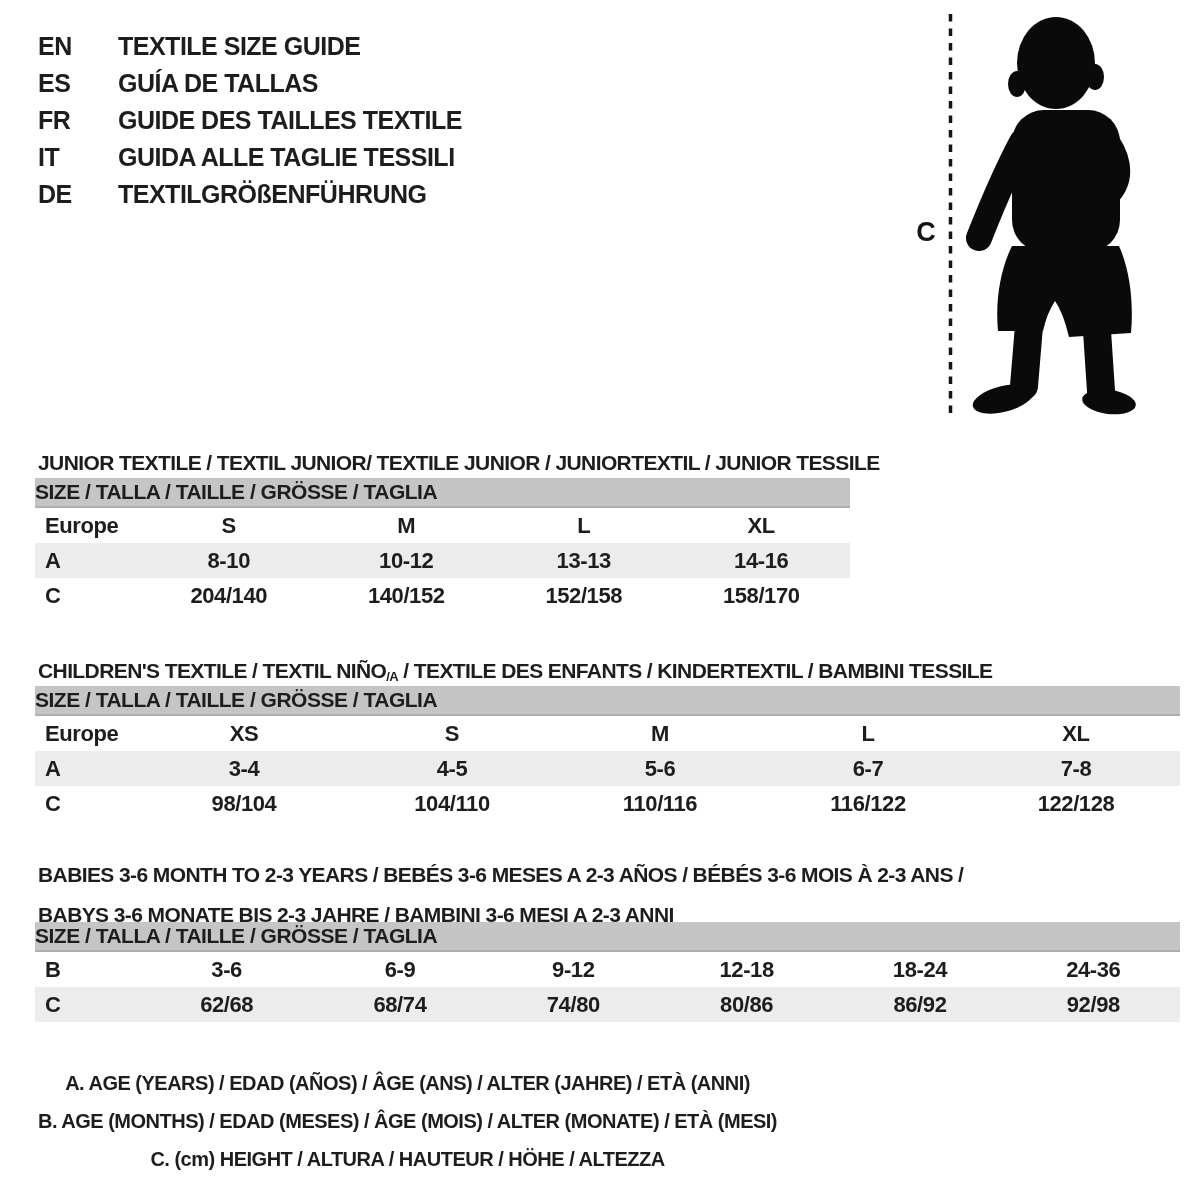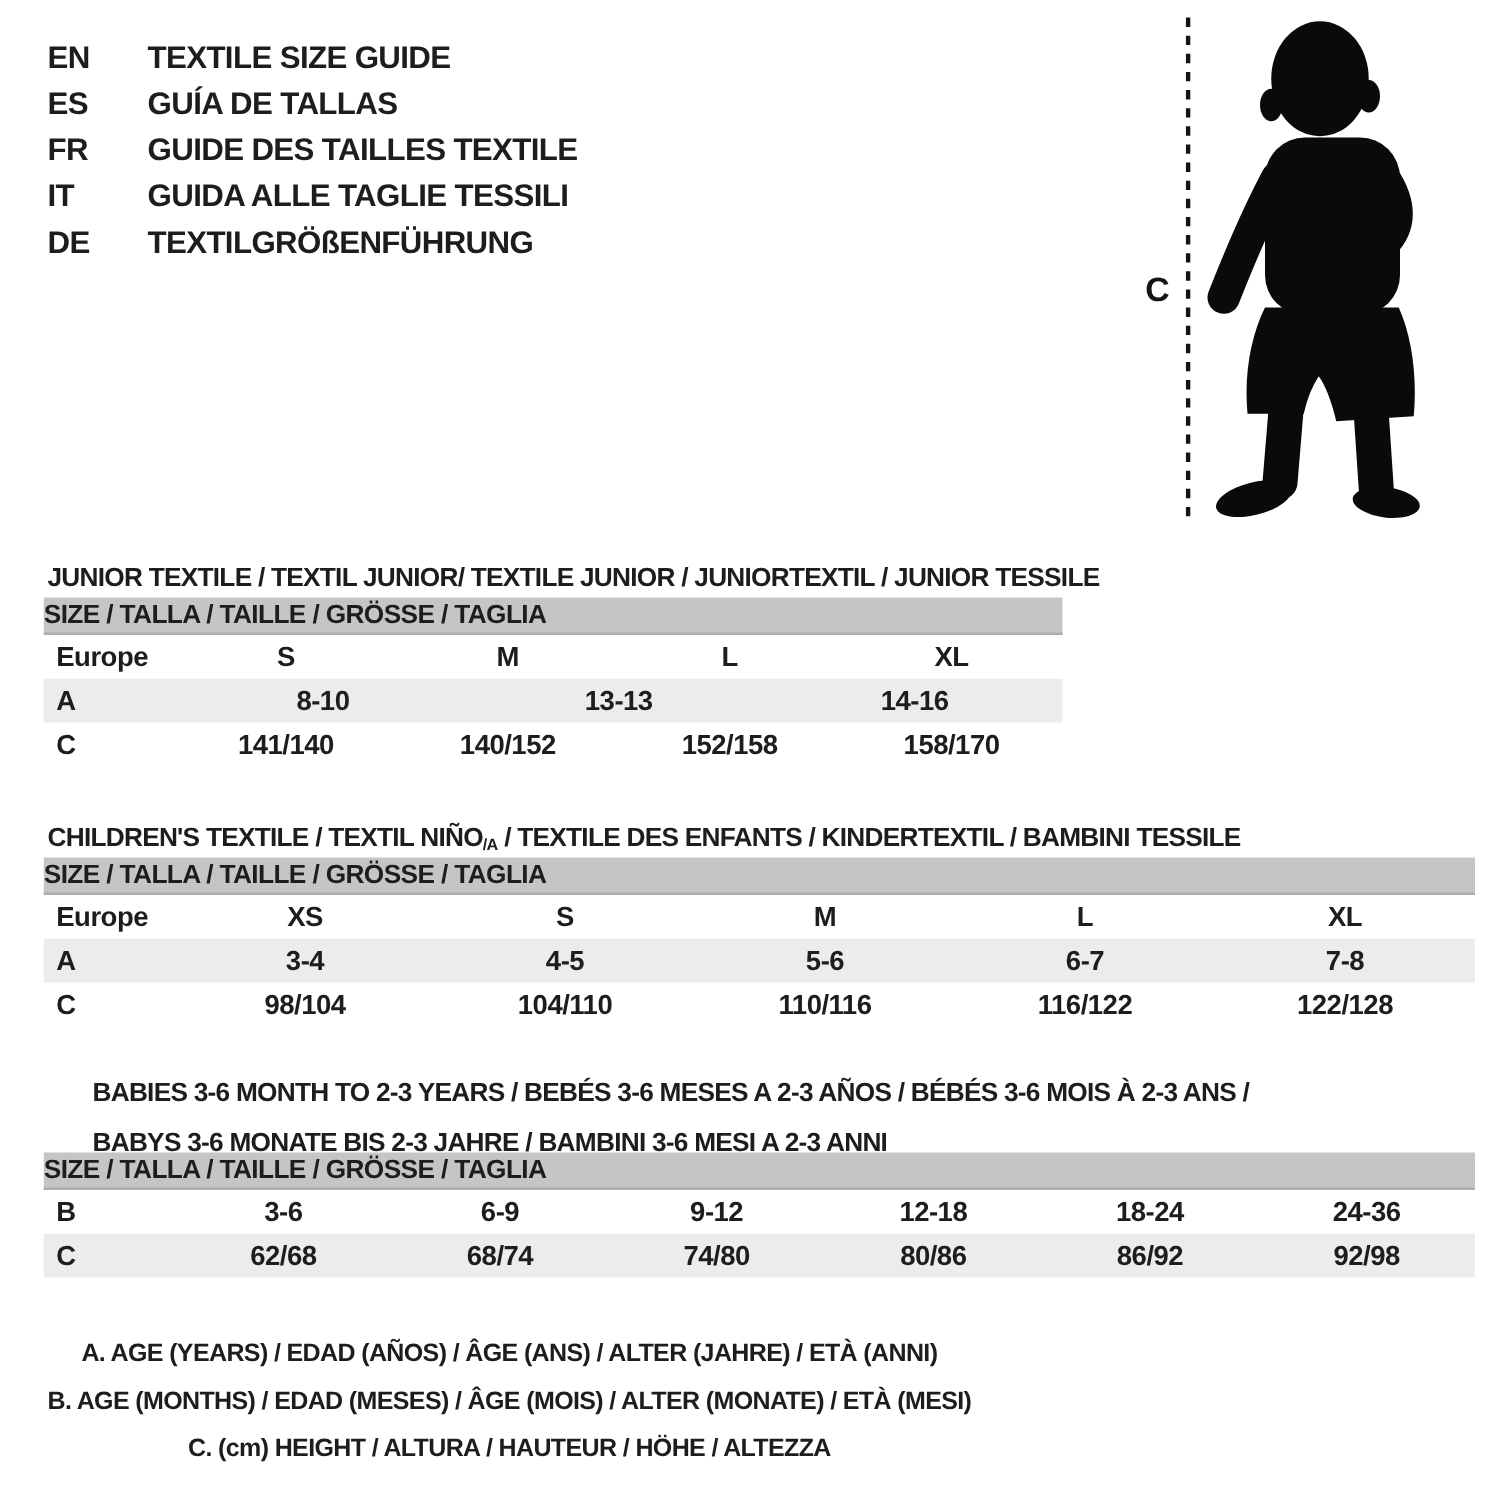--- a/index.html
+++ b/index.html
@@ -20,21 +20,21 @@
   .lang-code { width: 80px; }
 
   
   .figure { position: absolute; left: 900px; top: 0; width: 300px; height: 430px; }
 
   
   .sec-title { position: absolute; left: 38px; font-size: 21px; letter-spacing: -0.6px; white-space: nowrap; }
   #title-junior   { top: 434px; }
   #title-children { top: 642px; }
   #title-babies   { top: 838px; }
-  #title-babies .title-line { line-height: 40px; margin-left: 36px; }
+  #title-babies .title-line { line-height: 40px; }
   .subscript { font-size: 0.62em; position: relative; top: 0.22em; }
 
   
   .size-table { position: absolute; left: 35px; }
   #table-junior   { top: 478px; width: 815px; }
   #table-children { top: 686px; width: 1145px; }
   #table-babies   { top: 922px; width: 1145px; }
 
   .size-bar {
     height: 28px; line-height: 28px;
@@ -106,26 +106,27 @@
       <div class="trow">
         <span class="lbl">Europe</span>
         <span class="cell">S</span>
         <span class="cell">M</span>
         <span class="cell">L</span>
         <span class="cell">XL</span>
       </div>
       <div class="trow shade">
         <span class="lbl">A</span>
         <span class="cell">8-10</span>
+        <span class="cell">10-12</span>
         <span class="cell">13-13</span>
         <span class="cell">14-16</span>
       </div>
       <div class="trow">
         <span class="lbl">C</span>
-        <span class="cell">141/140</span>
+        <span class="cell">204/140</span>
         <span class="cell">140/152</span>
         <span class="cell">152/158</span>
         <span class="cell">158/170</span>
       </div>
     </div>
 
   <h2 class="sec-title" id="title-children">
       <div class="title-line"><span>CHILDREN'S TEXTILE / TEXTIL NIÑO</span><span class="subscript">/A</span><span> / TEXTILE DES ENFANTS / KINDERTEXTIL / BAMBINI TESSILE</span></div>
     </h2>
   <div class="size-table" id="table-children">

